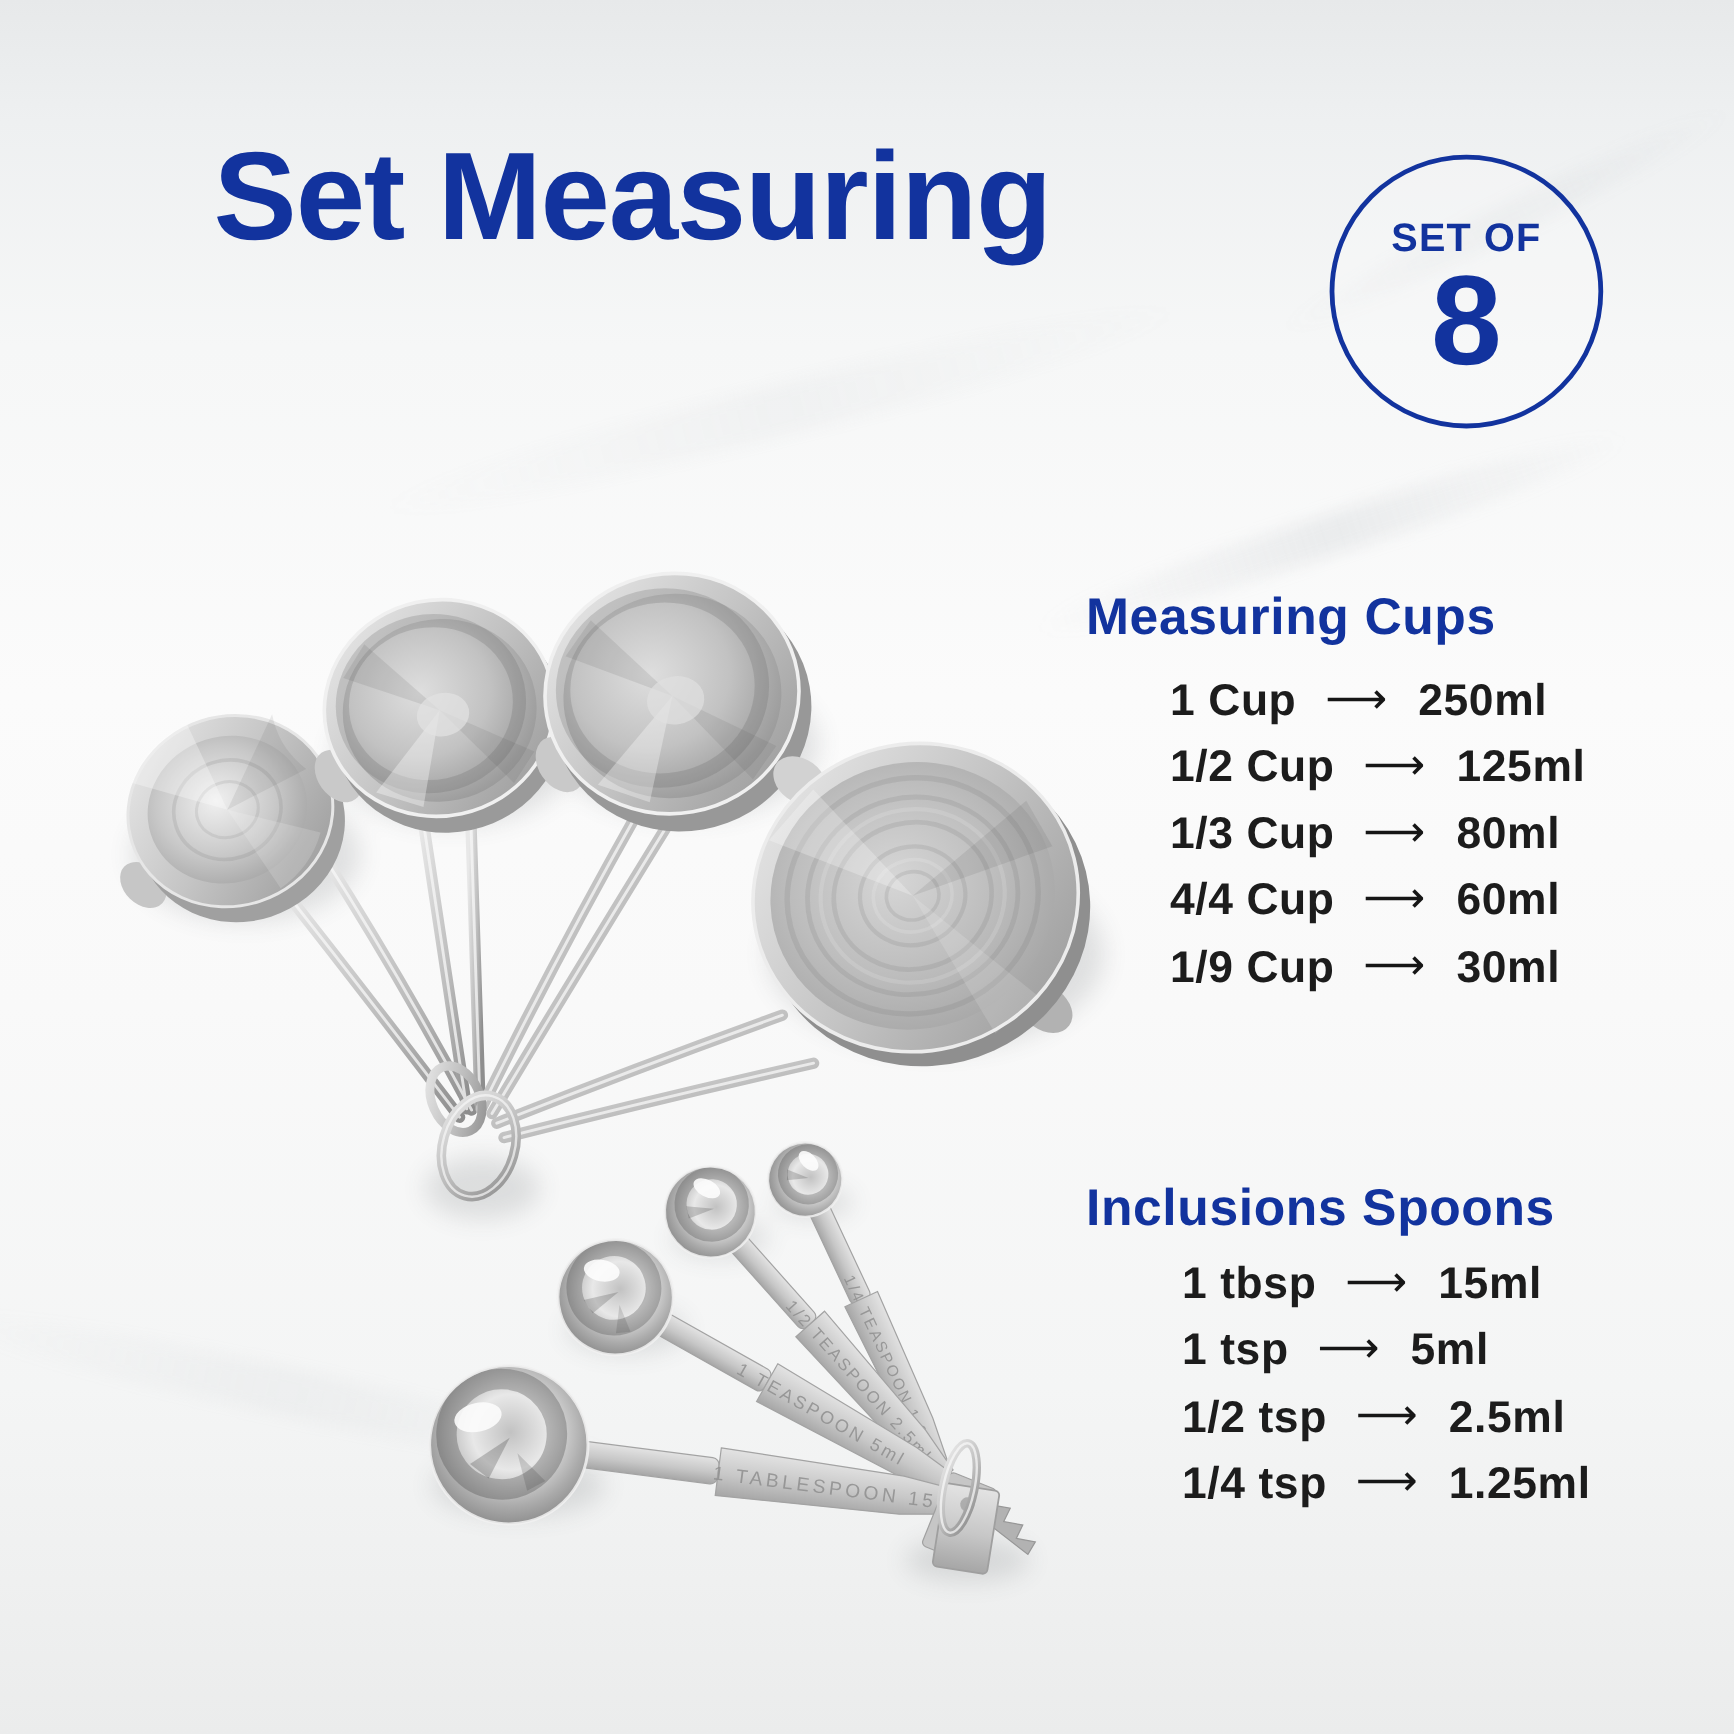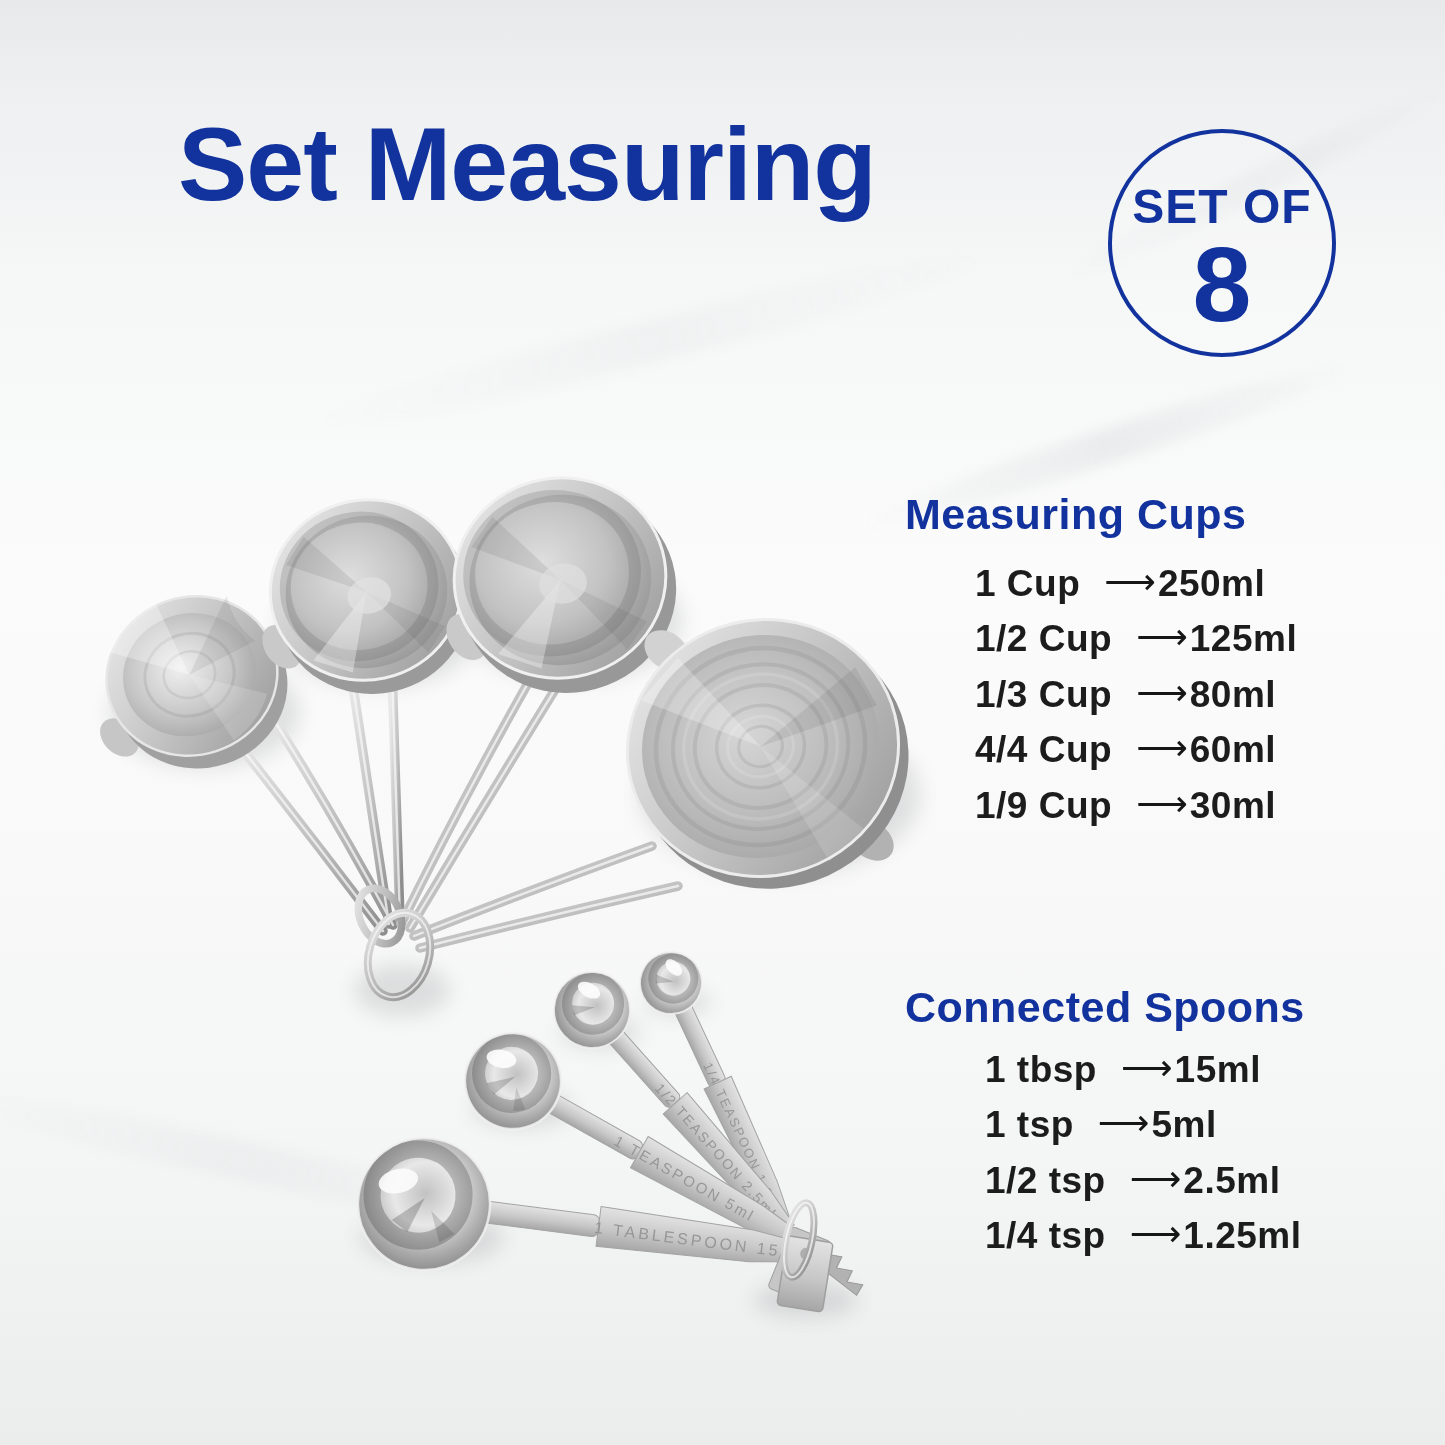--- a/index.html
+++ b/index.html
@@ -21,33 +21,33 @@
   }
   .subtitle{
     position:absolute;left:182px;top:246px;margin:0;
     font-size:41px;font-weight:400;letter-spacing:1px;line-height:53px;color:#1A1A1A;
   }
   .badge{
     position:absolute;left:1108px;top:129px;width:228px;height:228px;border-radius:50%;
     border:4px solid #12339E;box-sizing:border-box;color:#12339E;text-align:center;
     background:rgba(250,250,250,.25);
   }
-  .badge-top{font-size:48px;font-weight:700;letter-spacing:1px;margin-top:46px;}
+  .badge-top{font-size:33px;font-weight:700;letter-spacing:1px;margin-top:46px;}
   .badge-num{font-size:106px;font-weight:700;line-height:.92;margin-top:2px;}
   .sec-heading{position:absolute;margin:0;font-size:43px;font-weight:700;letter-spacing:.5px;color:#12339E;text-align:center;}
   .cups-heading{left:905px;top:490px;}
   .spoons-heading{left:905px;top:983px;}
   .rows{position:absolute;text-align:right;}
   .cups-rows{left:975px;top:556px;}
   .spoons-rows{left:985px;top:1042px;}
   .row{display:flex;align-items:center;height:55.5px;color:#1C1C1C;}
   .lbl,.val{font-size:37px;font-weight:700;letter-spacing:.5px;white-space:nowrap;}
   .arr{font-size:36px;font-weight:400;margin:0 0 4px 0;padding:0 2px;color:#161616;}
   .row .lbl{margin-right:22px;}
-  .row .val{}
+  .row .val{margin-left:24px;}
 </style>
 </head>
 <body>
 
 <div class="canvas">
 
   <div class="vein v1"></div>
   <div class="vein v2"></div>
   <div class="vein v3"></div>
   <div class="vein v4"></div>
@@ -293,21 +293,21 @@
         <span class="arr">⟶</span>
         <span class="val">60ml</span>
       </div>
       <div class="row">
         <span class="lbl">1/9 Cup</span>
         <span class="arr">⟶</span>
         <span class="val">30ml</span>
       </div>
     </div>
 
-    <h2 class="sec-heading spoons-heading">Connected Spoons</h2>
+    <h2 class="sec-heading spoons-heading">Inclusions Spoons</h2>
     <div class="rows spoons-rows">
       <div class="row">
         <span class="lbl">1 tbsp</span>
         <span class="arr">⟶</span>
         <span class="val">15ml</span>
       </div>
       <div class="row">
         <span class="lbl">1 tsp</span>
         <span class="arr">⟶</span>
         <span class="val">5ml</span>

